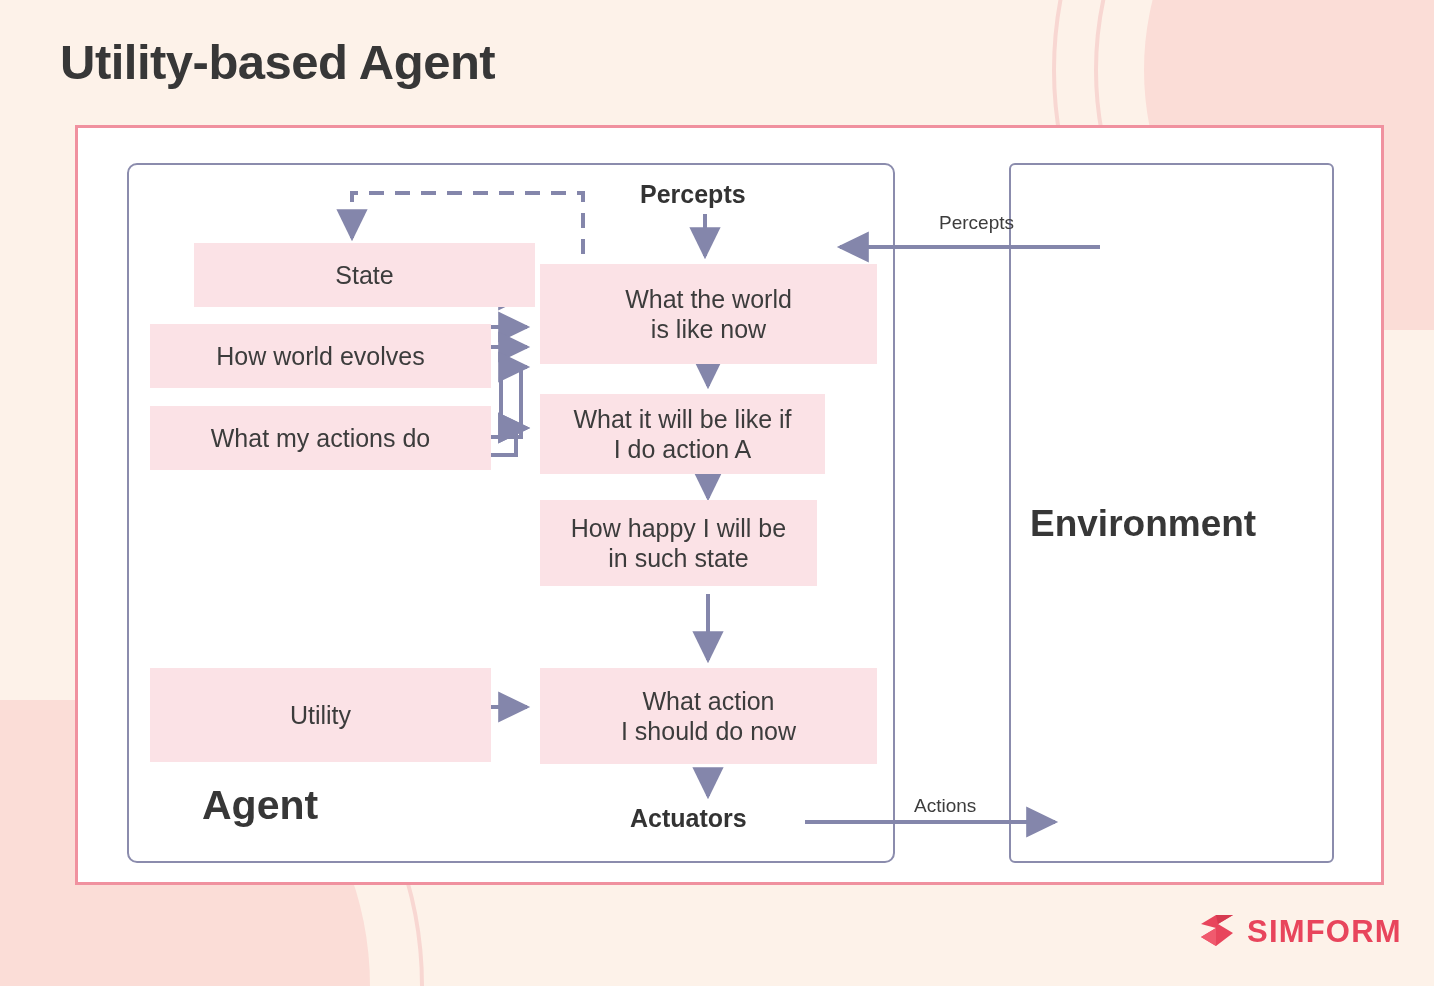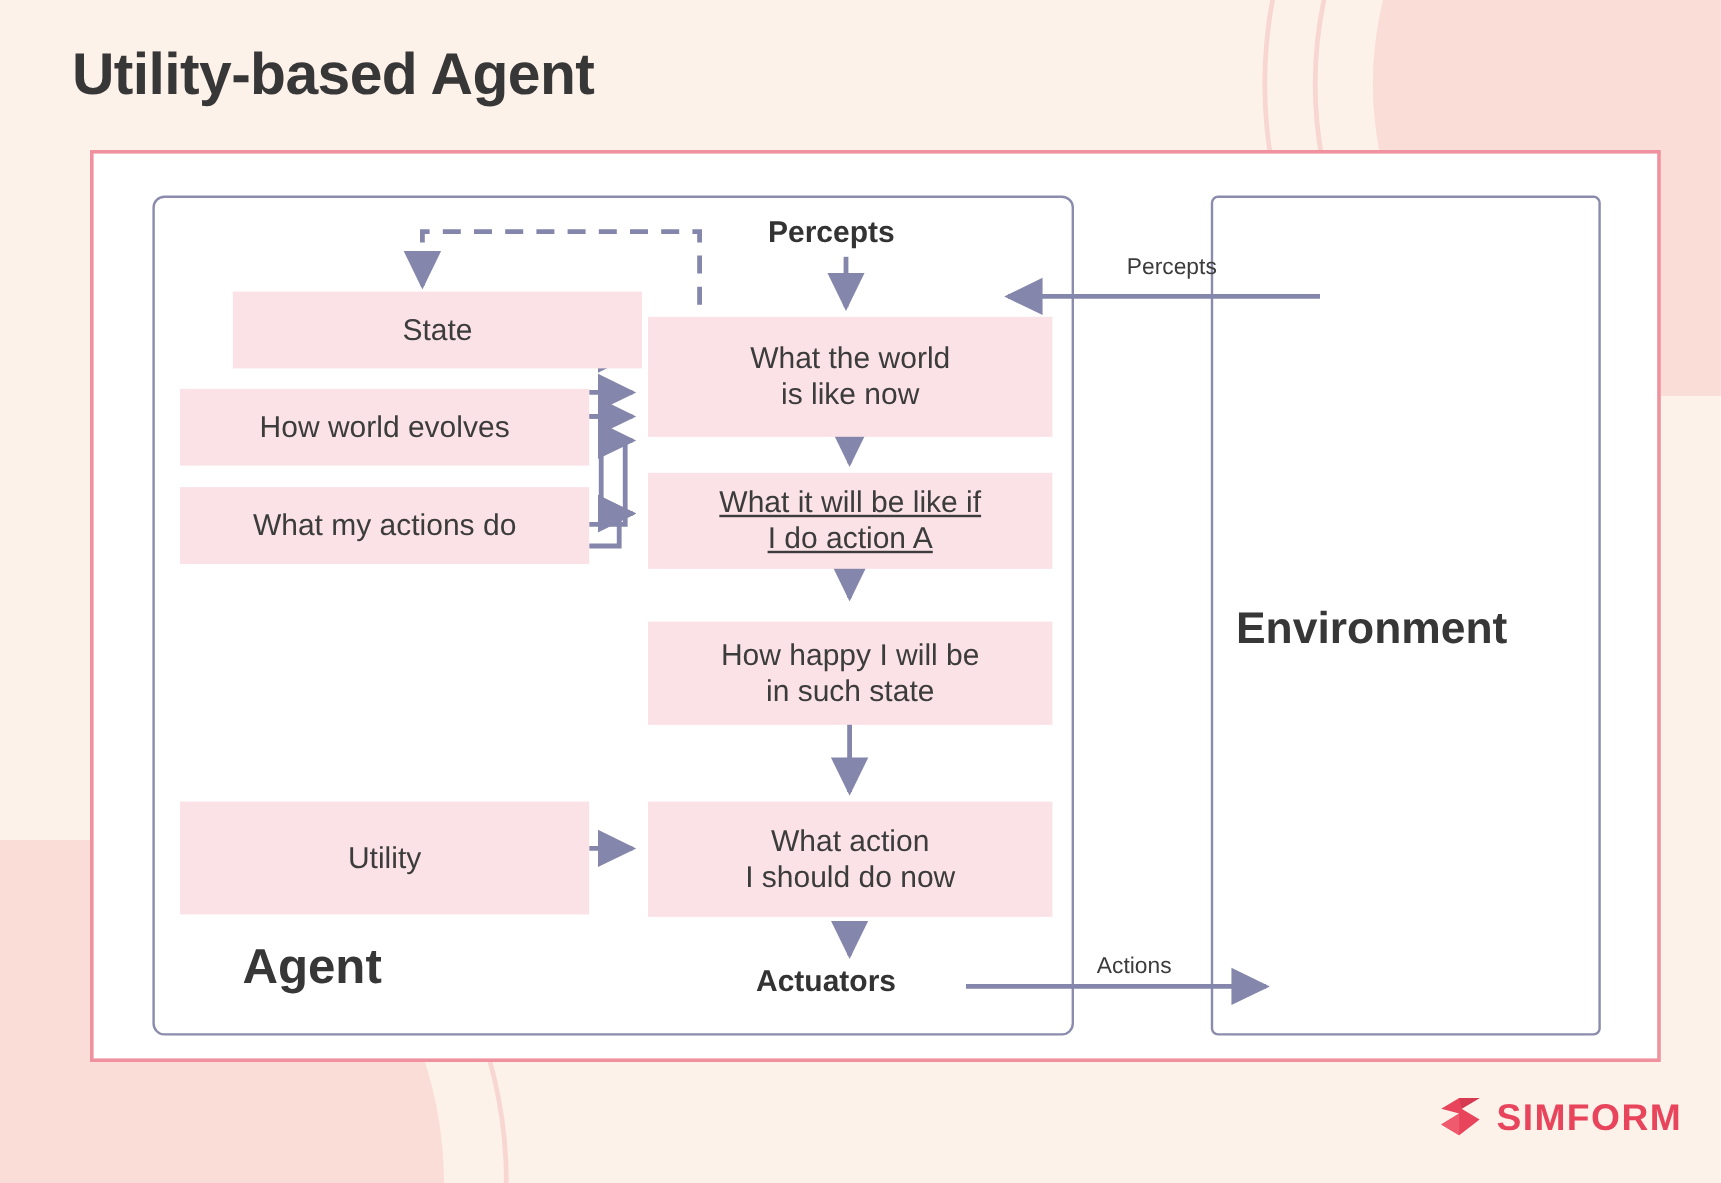--- a/index.html
+++ b/index.html
@@ -42,22 +42,22 @@
     text-align:center;font-size:25px;line-height:1.22;
     box-sizing:border-box;
   }
 
   #box-state{left:150px;top:243px;width:341px;height:64px;margin-left:44px;}
   #box-evolves{left:150px;top:324px;width:341px;height:64px;}
   #box-actions-do{left:150px;top:406px;width:341px;height:64px;}
   #box-utility{left:150px;top:668px;width:341px;height:94px;}
 
   #box-world-now{left:540px;top:264px;width:337px;height:100px;}
-  #box-if-action{left:540px;top:394px;width:337px;height:80px;text-decoration:underline;}
-  #box-how-happy{left:540px;top:518px;width:337px;height:86px;}
+  #box-if-action{left:540px;top:394px;width:285px;height:80px;}
+  #box-how-happy{left:540px;top:500px;width:277px;height:86px;}
   #box-what-action{left:540px;top:668px;width:337px;height:96px;}
 
   .hdr{position:absolute;font-weight:bold;color:#333333;}
   #label-sensors{left:640px;top:180px;font-size:25px;}
   #label-actuators{left:630px;top:804px;font-size:25px;}
   #label-agent{left:155px;top:782px;font-size:41px;color:#373737;margin-left:47px;}
   #label-environment{left:1030px;top:492px;font-size:37px;color:#373737;margin-top:11px;}
 
   .edge-label{
     position:absolute;font-size:19px;color:#3c3c3c;

